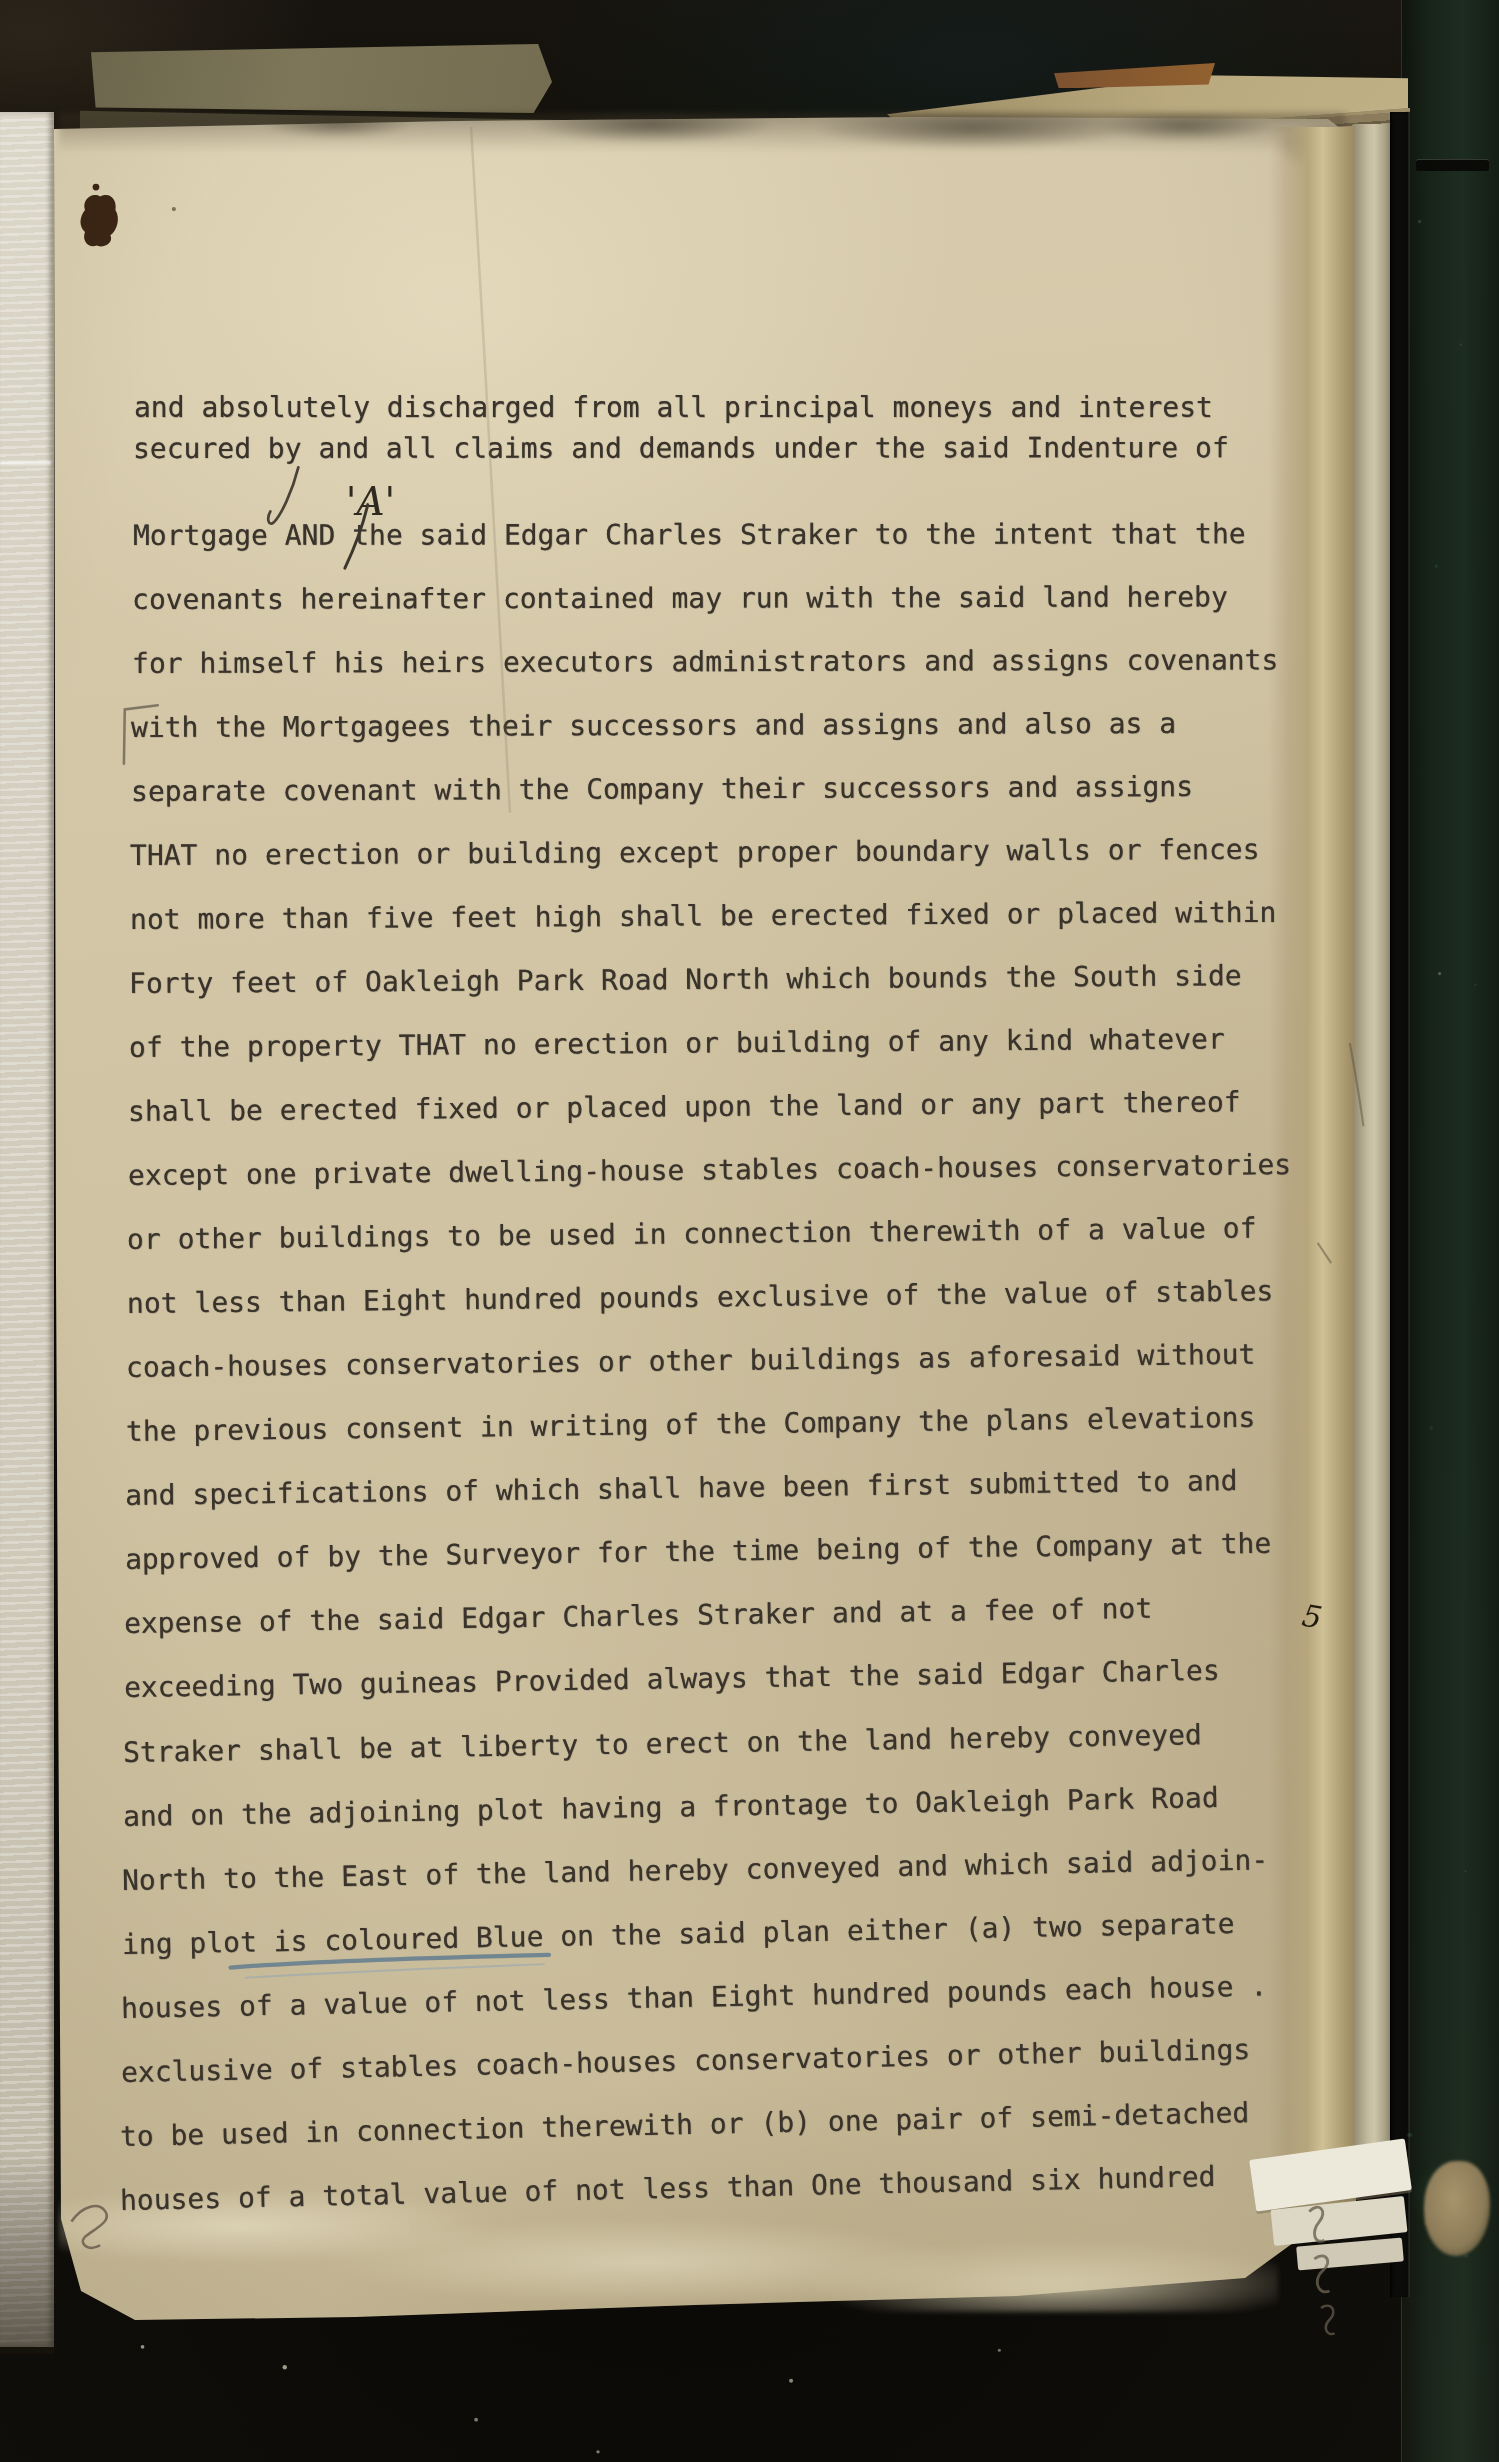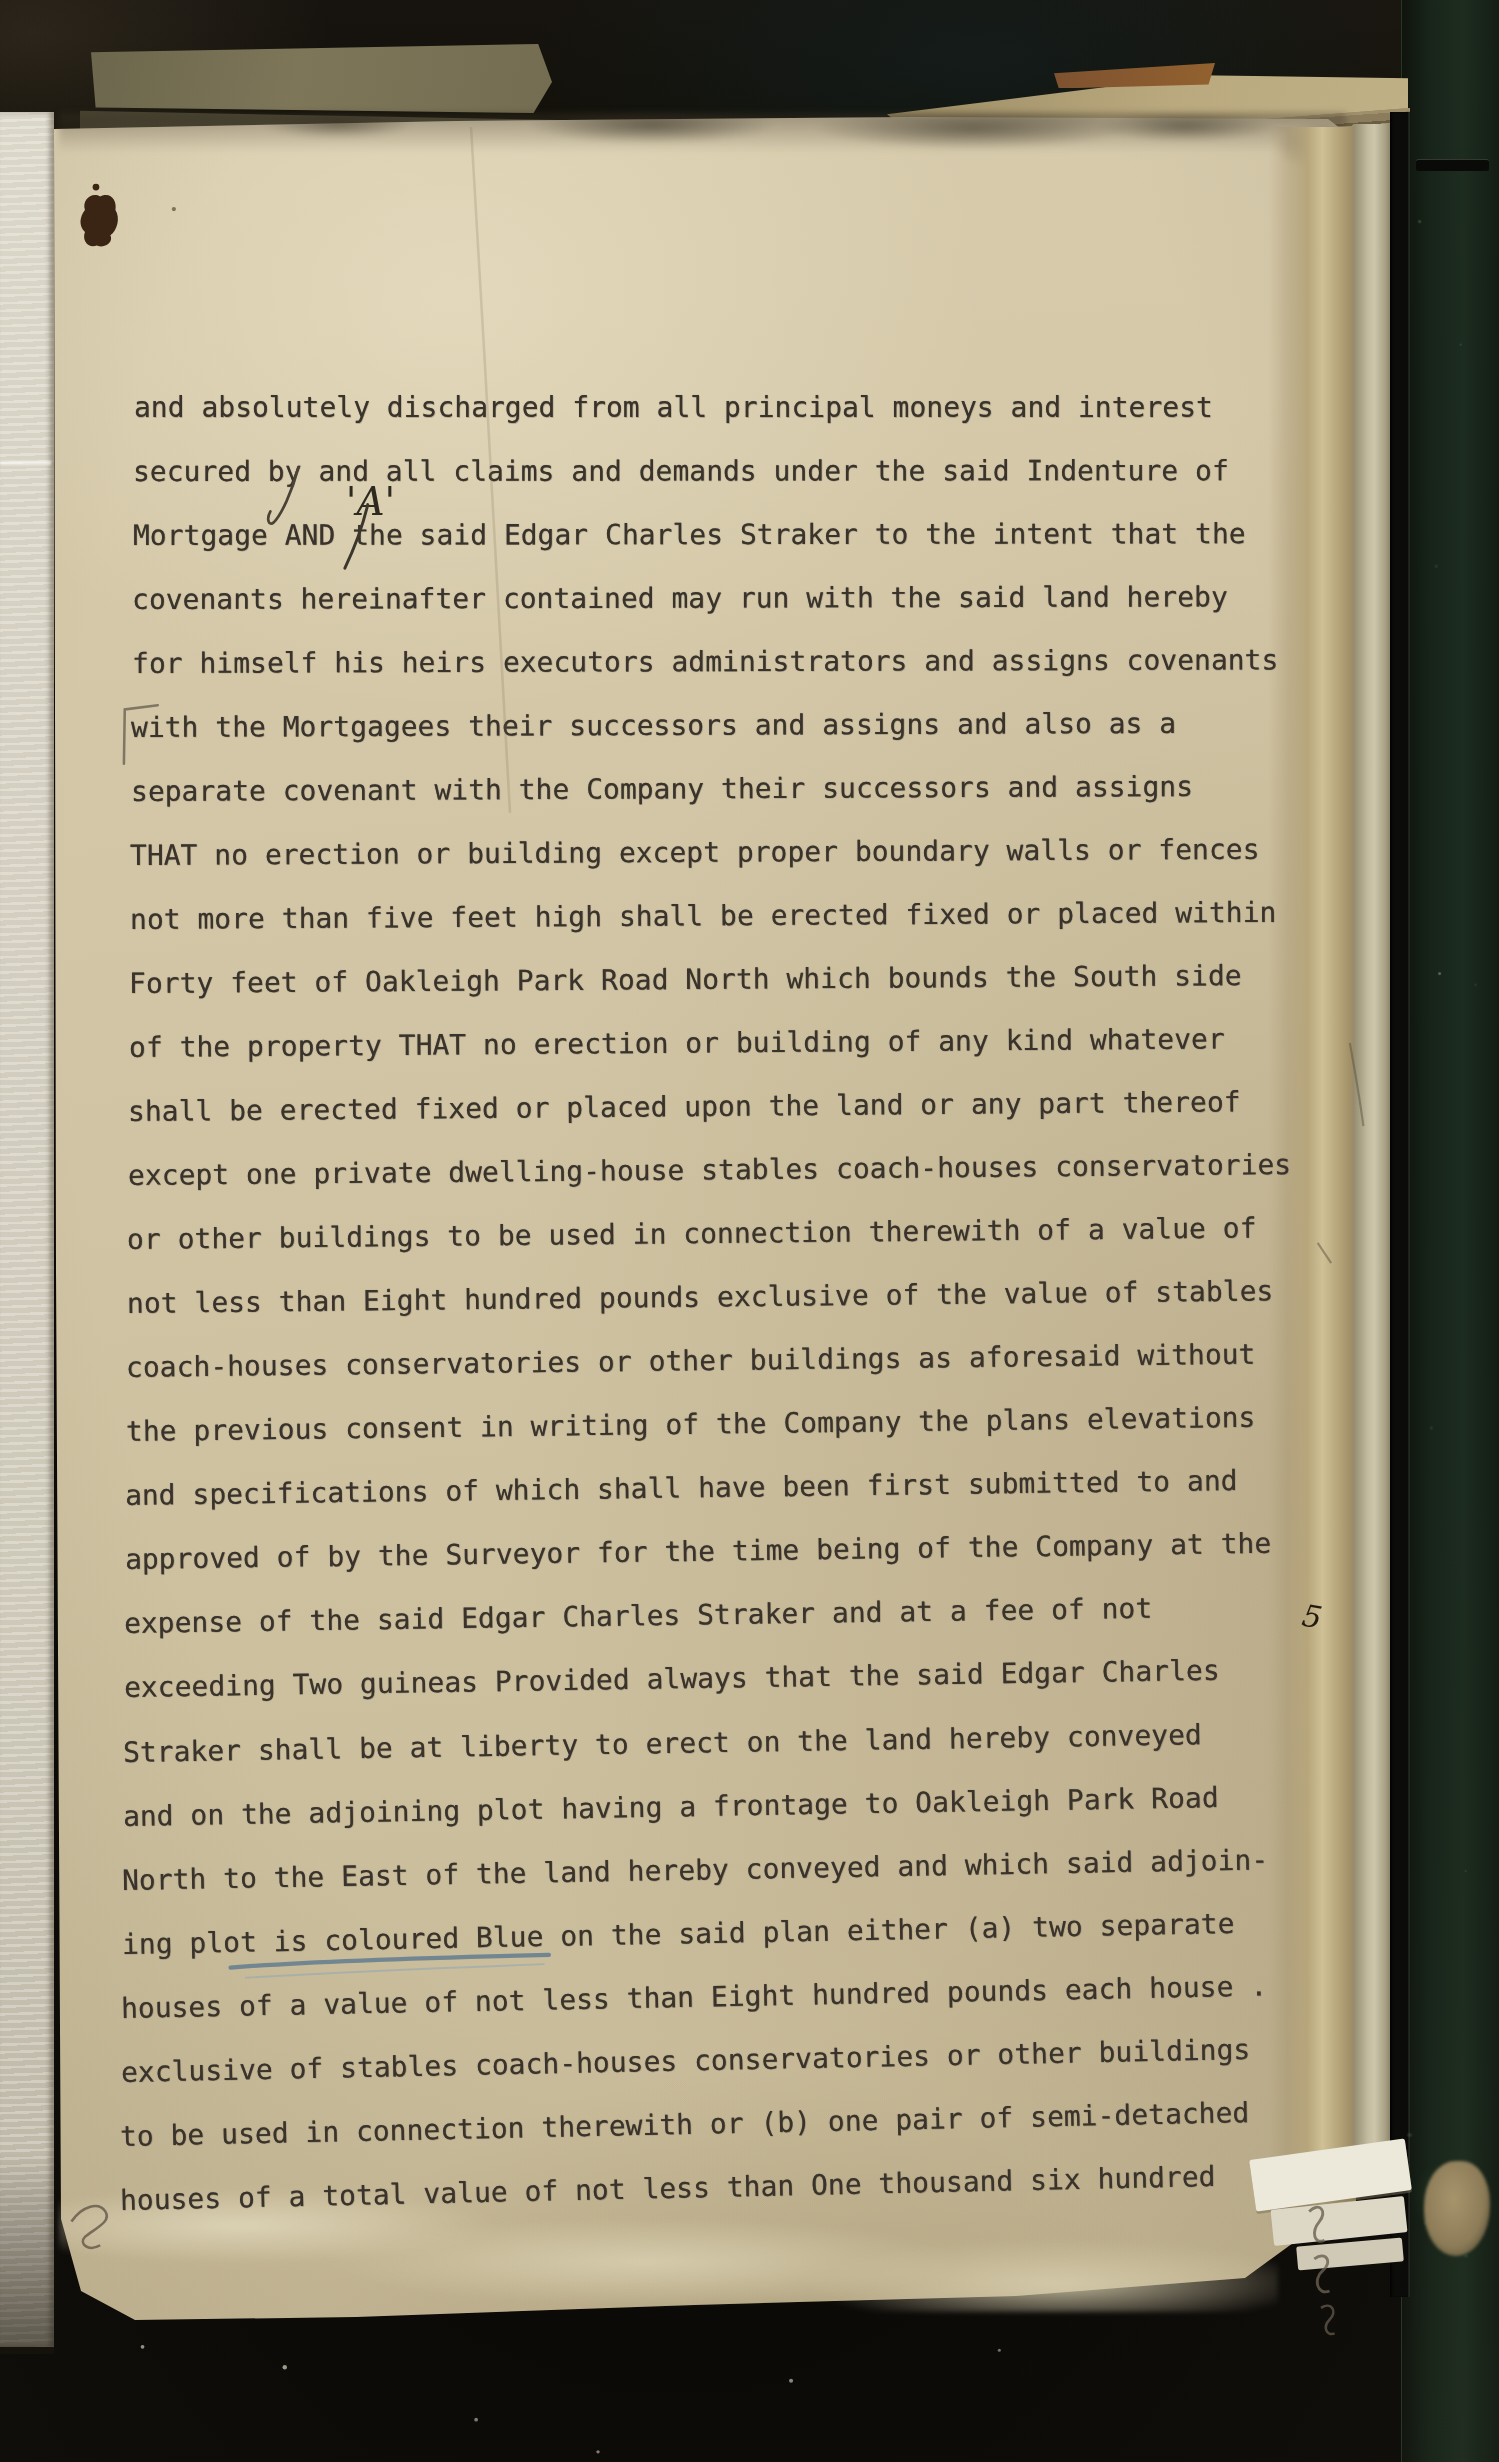--- a/index.html
+++ b/index.html
@@ -155,21 +155,21 @@
 <div class="wp wp1"></div>
 <div class="wp wp2"></div>
 <div class="wp wp3"></div>
 
 <div class="guard"></div>
 <div class="guard-fold"></div>
 <div class="guard-bottom-shade"></div>
 
 <div id="text-block">
     <div class="tline" style="top: 391px; left: 134px; transform: rotate(0deg);">and absolutely discharged from all principal moneys and interest</div>
-    <div class="tline" style="top: 455px; left: 133px; transform: rotate(-0.045deg);">secured by and all claims and demands under the said Indenture of</div>
+    <div class="tline" style="top: 432px; left: 133px; transform: rotate(-0.045deg);">secured by and all claims and demands under the said Indenture of</div>
     <div class="tline" style="top: 519px; left: 133px; transform: rotate(-0.09deg);">Mortgage AND the said Edgar Charles Straker to the intent that the</div>
     <div class="tline" style="top: 583px; left: 132px; transform: rotate(-0.135deg);">covenants hereinafter contained may run with the said land hereby</div>
     <div class="tline" style="top: 647px; left: 132px; transform: rotate(-0.18deg);">for himself his heirs executors administrators and assigns covenants</div>
     <div class="tline" style="top: 711px; left: 131px; transform: rotate(-0.225deg);">with the Mortgagees their successors and assigns and also as a</div>
     <div class="tline" style="top: 775px; left: 131px; transform: rotate(-0.27deg);">separate covenant with the Company their successors and assigns</div>
     <div class="tline" style="top: 839px; left: 130px; transform: rotate(-0.315deg);">THAT no erection or building except proper boundary walls or fences</div>
     <div class="tline" style="top: 903px; left: 130px; transform: rotate(-0.36deg);">not more than five feet high shall be erected fixed or placed within</div>
     <div class="tline" style="top: 967px; left: 129px; transform: rotate(-0.405deg);">Forty feet of Oakleigh Park Road North which bounds the South side</div>
     <div class="tline" style="top: 1031px; left: 129px; transform: rotate(-0.45deg);">of the property THAT no erection or building of any kind whatever</div>
     <div class="tline" style="top: 1095px; left: 128px; transform: rotate(-0.495deg);">shall be erected fixed or placed upon the land or any part thereof</div>

